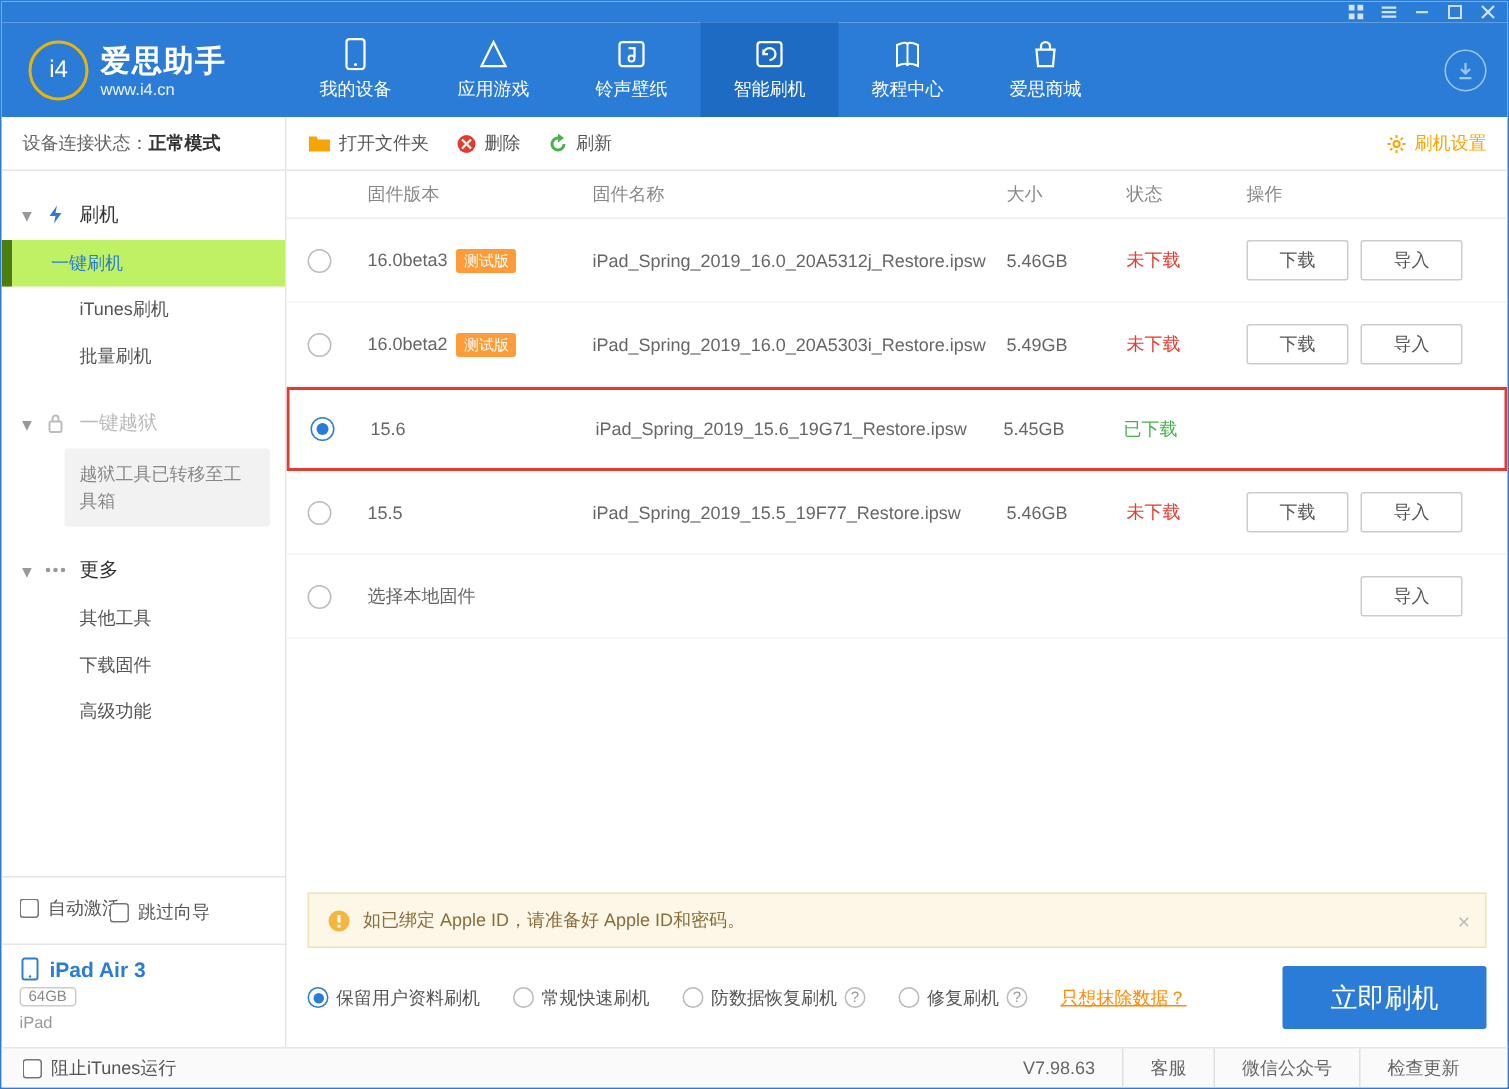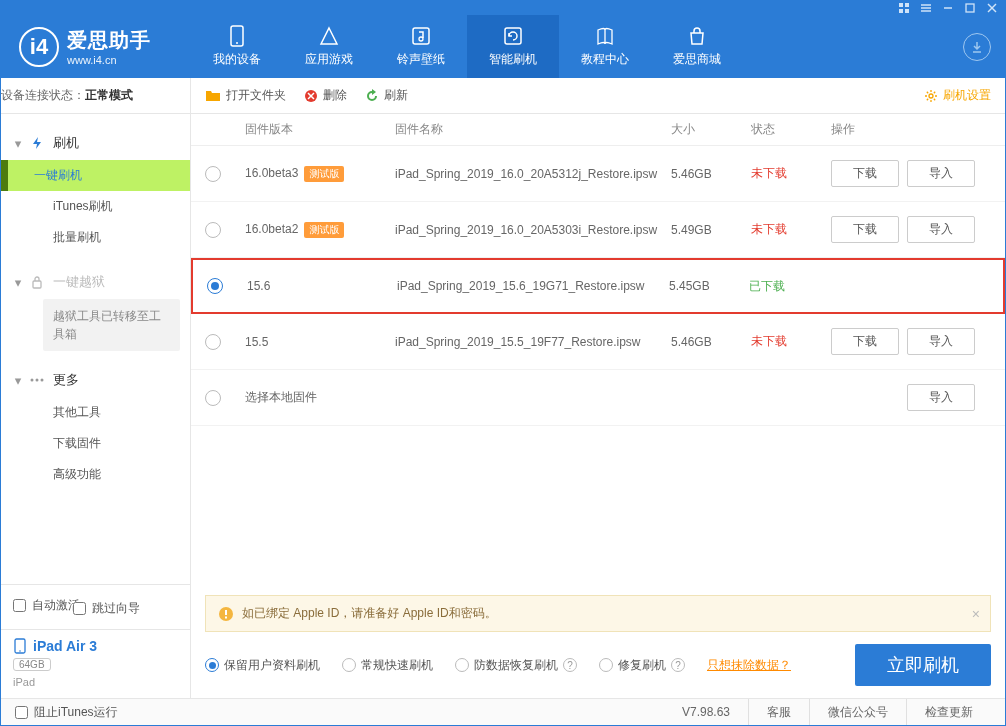--- a/index.html
+++ b/index.html
@@ -5,36 +5,36 @@
 * { box-sizing: border-box; margin: 0; padding: 0; font-family: "Microsoft YaHei", Arial, sans-serif; }
 body { width: 1006px; height: 726px; overflow: hidden; background: #fff; border: 1px solid #2b7cd6; }
 
 
 .titlebar { height: 14px; background: #2b7cd6; display: flex; justify-content: flex-end; align-items: center; padding-right: 6px; gap: 8px; }
 .titlebar .tb-btn { width: 14px; height: 12px; display: flex; align-items: center; justify-content: center; cursor: pointer; color: #cfe3f8; }
 .titlebar .tb-btn svg { width: 10px; height: 10px; }
 
 .header { height: 63px; background: #2b7cd6; display: flex; align-items: center; color: #fff; }
 .logo-box { display: flex; align-items: center; padding-left: 18px; width: 190px; }
-.logo-circle { width: 40px; height: 40px; border: 2px solid #ffffff; border-radius: 50%; display: flex; align-items: center; justify-content: center; font-size: 22px; font-weight: bold; margin-right: 8px; }
+.logo-circle { width: 40px; height: 40px; border: 2px solid #eab308; border-radius: 50%; display: flex; align-items: center; justify-content: center; font-size: 16px; font-weight: normal; margin-right: 8px; }
 .logo-text { display: flex; flex-direction: column; }
 .logo-title { font-size: 20px; font-weight: 600; letter-spacing: 1px; }
 .logo-sub { font-size: 11px; opacity: .9; }
 
 .nav { display: flex; height: 100%; flex: 1; }
 .nav-item { width: 92px; display: flex; flex-direction: column; align-items: center; justify-content: center; font-size: 12px; cursor: pointer; gap: 4px; }
 .nav-item.active { background: #1e6bc4; }
 .nav-item .ic { width: 22px; height: 22px; display: flex; align-items: center; justify-content: center; }
 .header-right { width: 56px; display: flex; align-items: center; justify-content: center; }
 .header-right .circle-down { width: 28px; height: 28px; border: 1.5px solid #9ec7f0; border-radius: 50%; display: flex; align-items: center; justify-content: center; color: #9ec7f0; }
 
 
 .body { display: flex; height: calc(100% - 14px - 63px - 27px); }
 .sidebar { width: 190px; border-right: 1px solid #e6e6e6; display: flex; flex-direction: column; }
-.status-bar { height: 36px; border-bottom: 1px solid #e6e6e6; display: flex; align-items: center; font-size: 12px; color: #666; }
+.status-bar { height: 36px; border-bottom: 1px solid #e6e6e6; display: flex; align-items: center; padding-left: 14px; font-size: 12px; color: #666; }
 .status-bar b { color: #333; }
 
 .side-list { flex: 1; overflow: auto; padding-top: 6px; }
 .side-group { padding: 6px 0; }
 .side-head { display: flex; align-items: center; padding: 8px 14px 8px 28px; font-size: 13px; color: #333; gap: 8px; position: relative; cursor: pointer; }
 .side-head .arrow { position: absolute; left: 12px; width: 10px; height: 10px; display: flex; align-items: center; justify-content: center; color: #999; }
 .side-head .side-ic { width: 16px; height: 16px; display: flex; align-items: center; justify-content: center; color: #2b7cd6; }
 .side-head.dim { color: #bbb; }
 .side-head.dim .side-ic { color: #bbb; }
 .side-sub { padding: 7px 14px 7px 52px; font-size: 12px; color: #555; cursor: pointer; }

